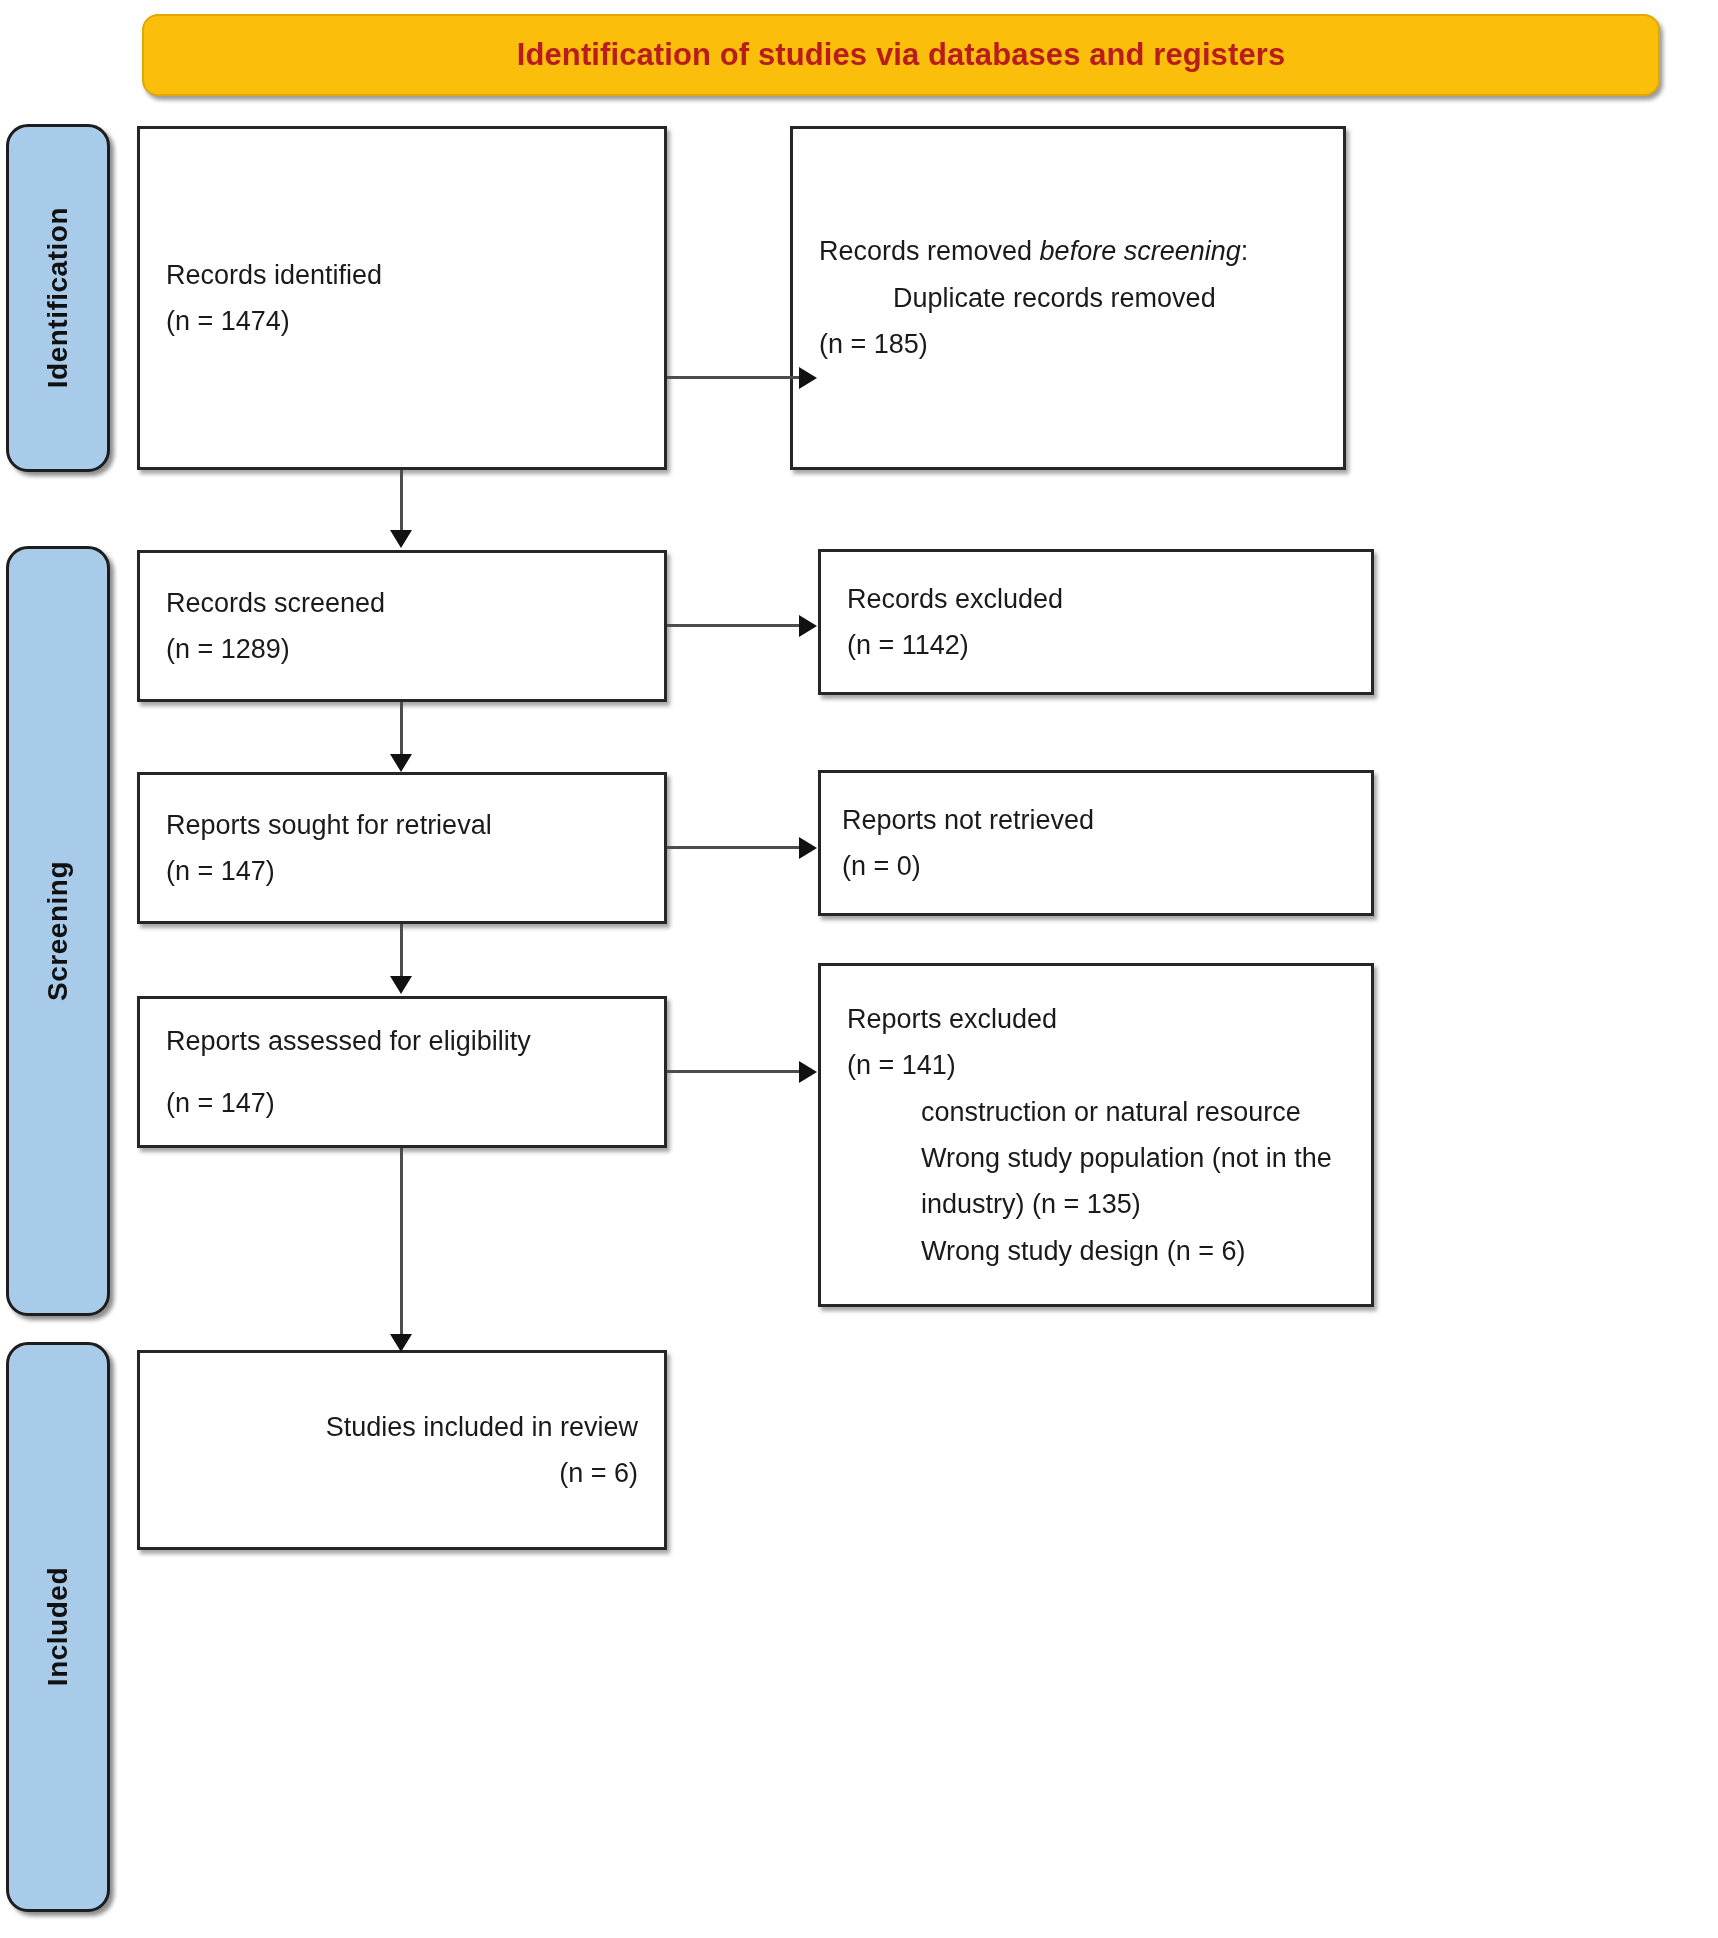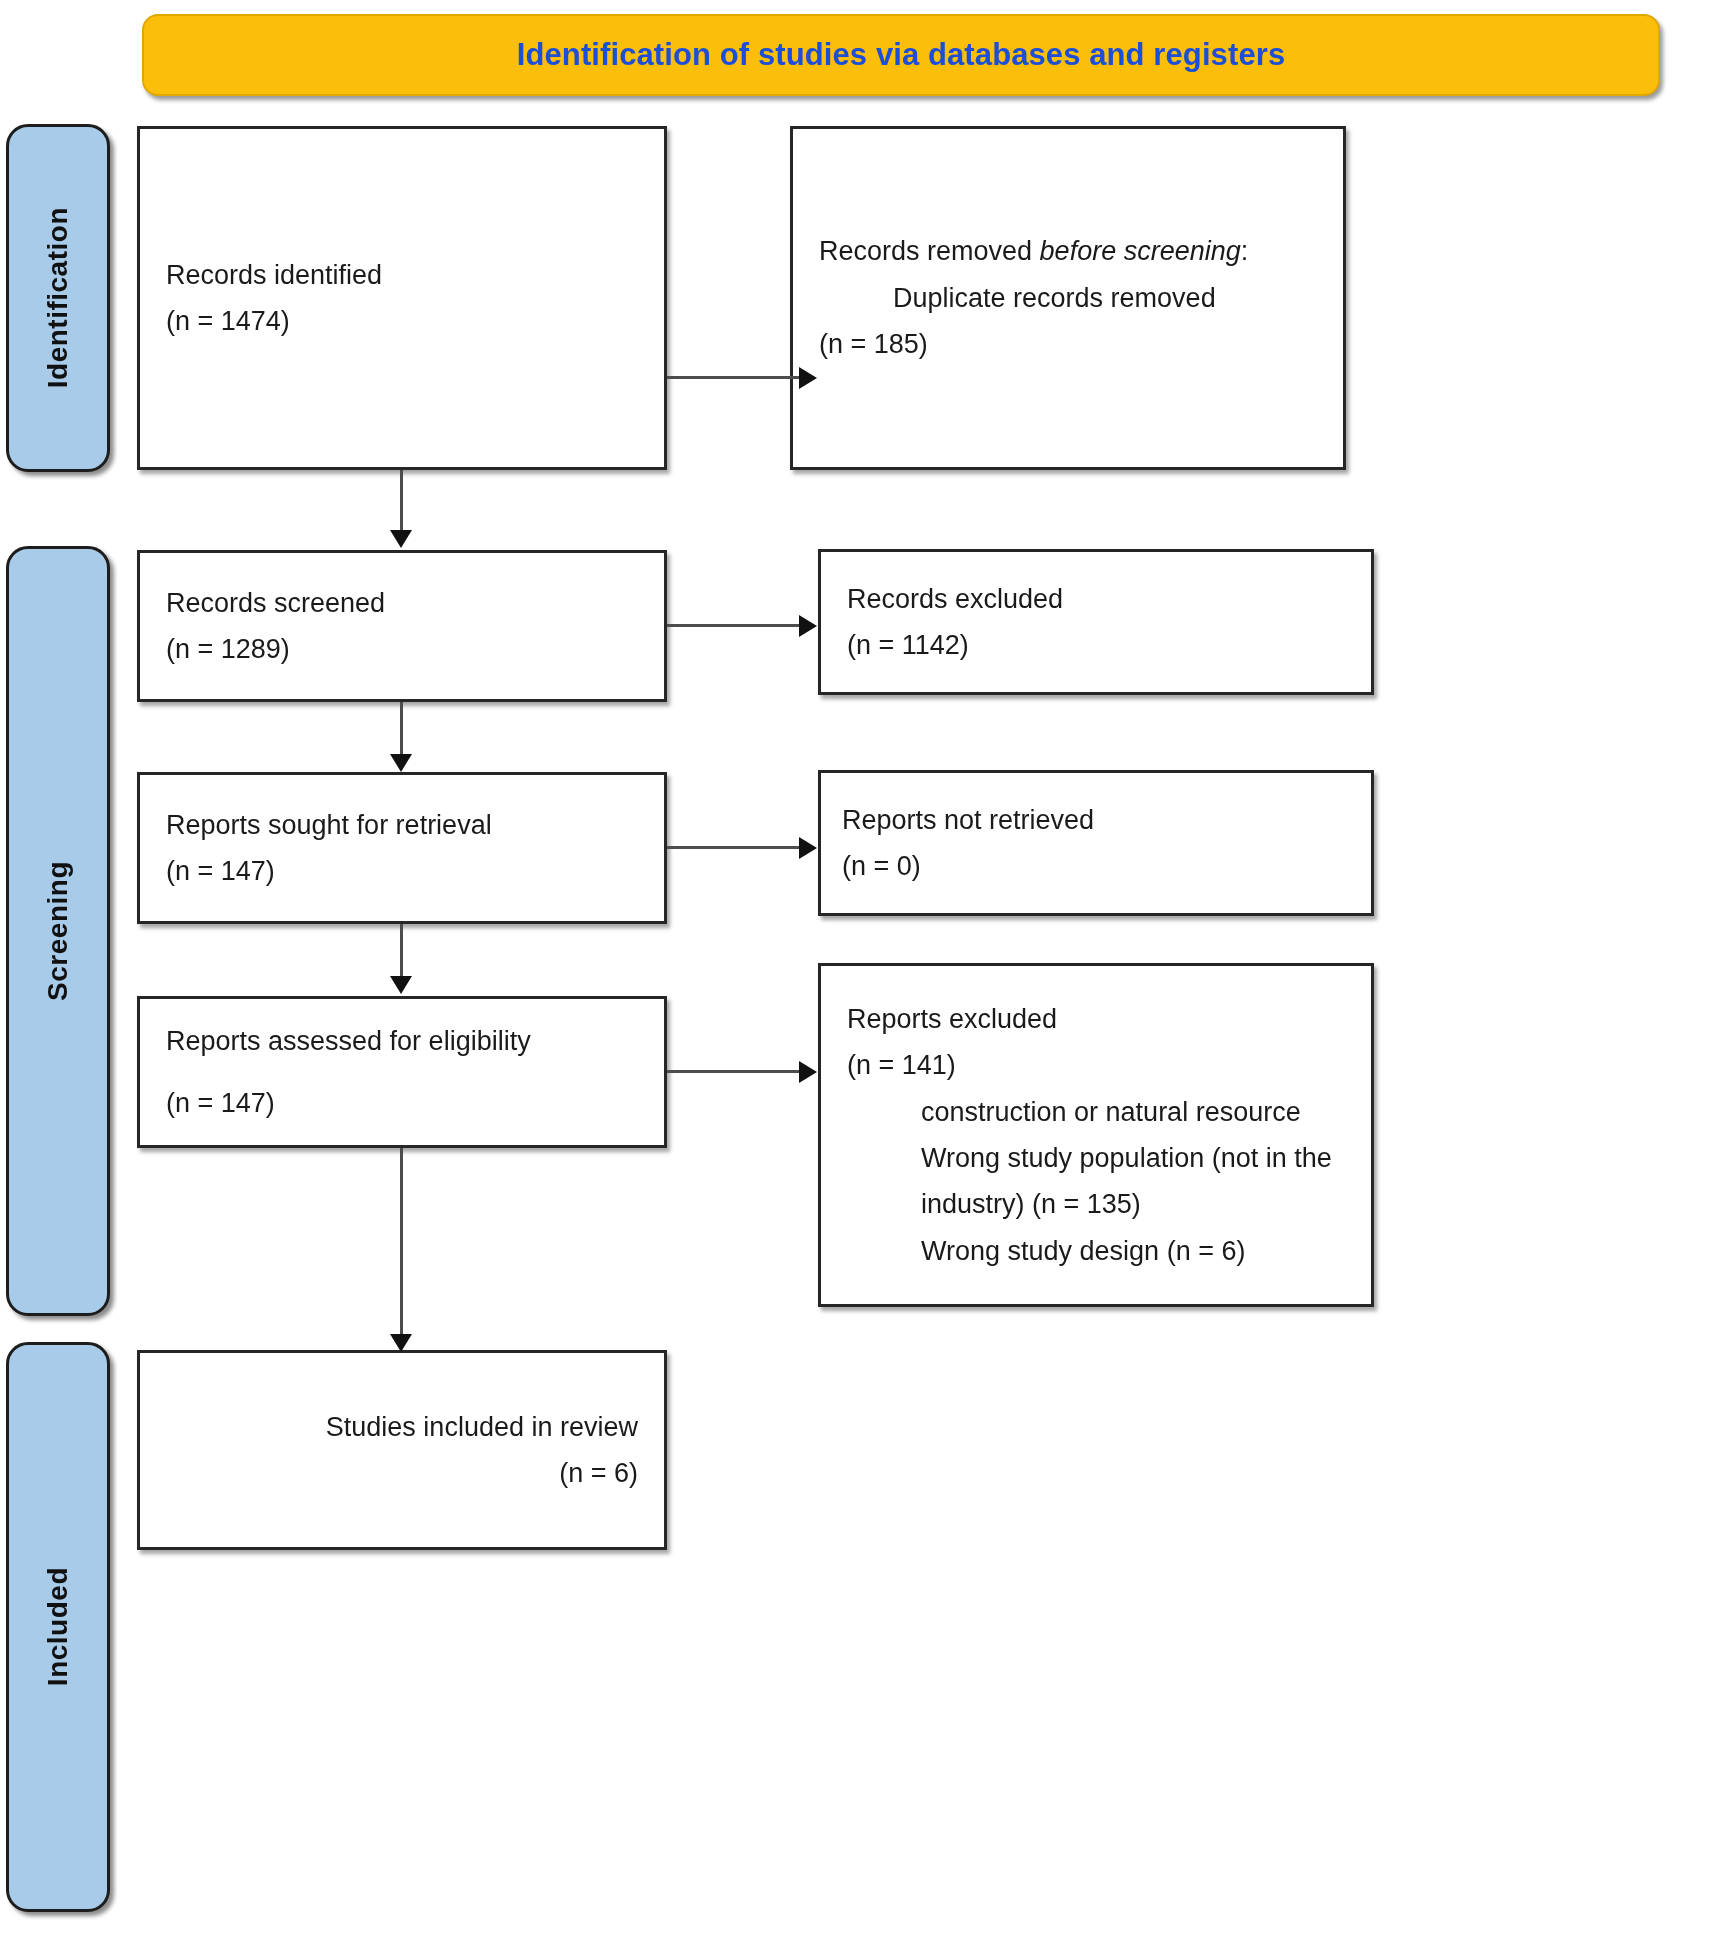--- a/index.html
+++ b/index.html
@@ -32,21 +32,21 @@
     border-radius: 16px;
     box-shadow: 3px 4px 4px rgba(0,0,0,0.40);
     display: flex;
     align-items: center;
     justify-content: center;
     box-sizing: border-box;
   }
   .banner-text {
     font-size: 31px;
     font-weight: bold;
-    color: #1d4ed8;
+    color: #b91c1c;
     letter-spacing: 0.1px;
     text-align: center;
   }
 
   
   .stage {
     position: absolute;
     left: 6px;
     width: 104px;
     background: #A7CBE8;

